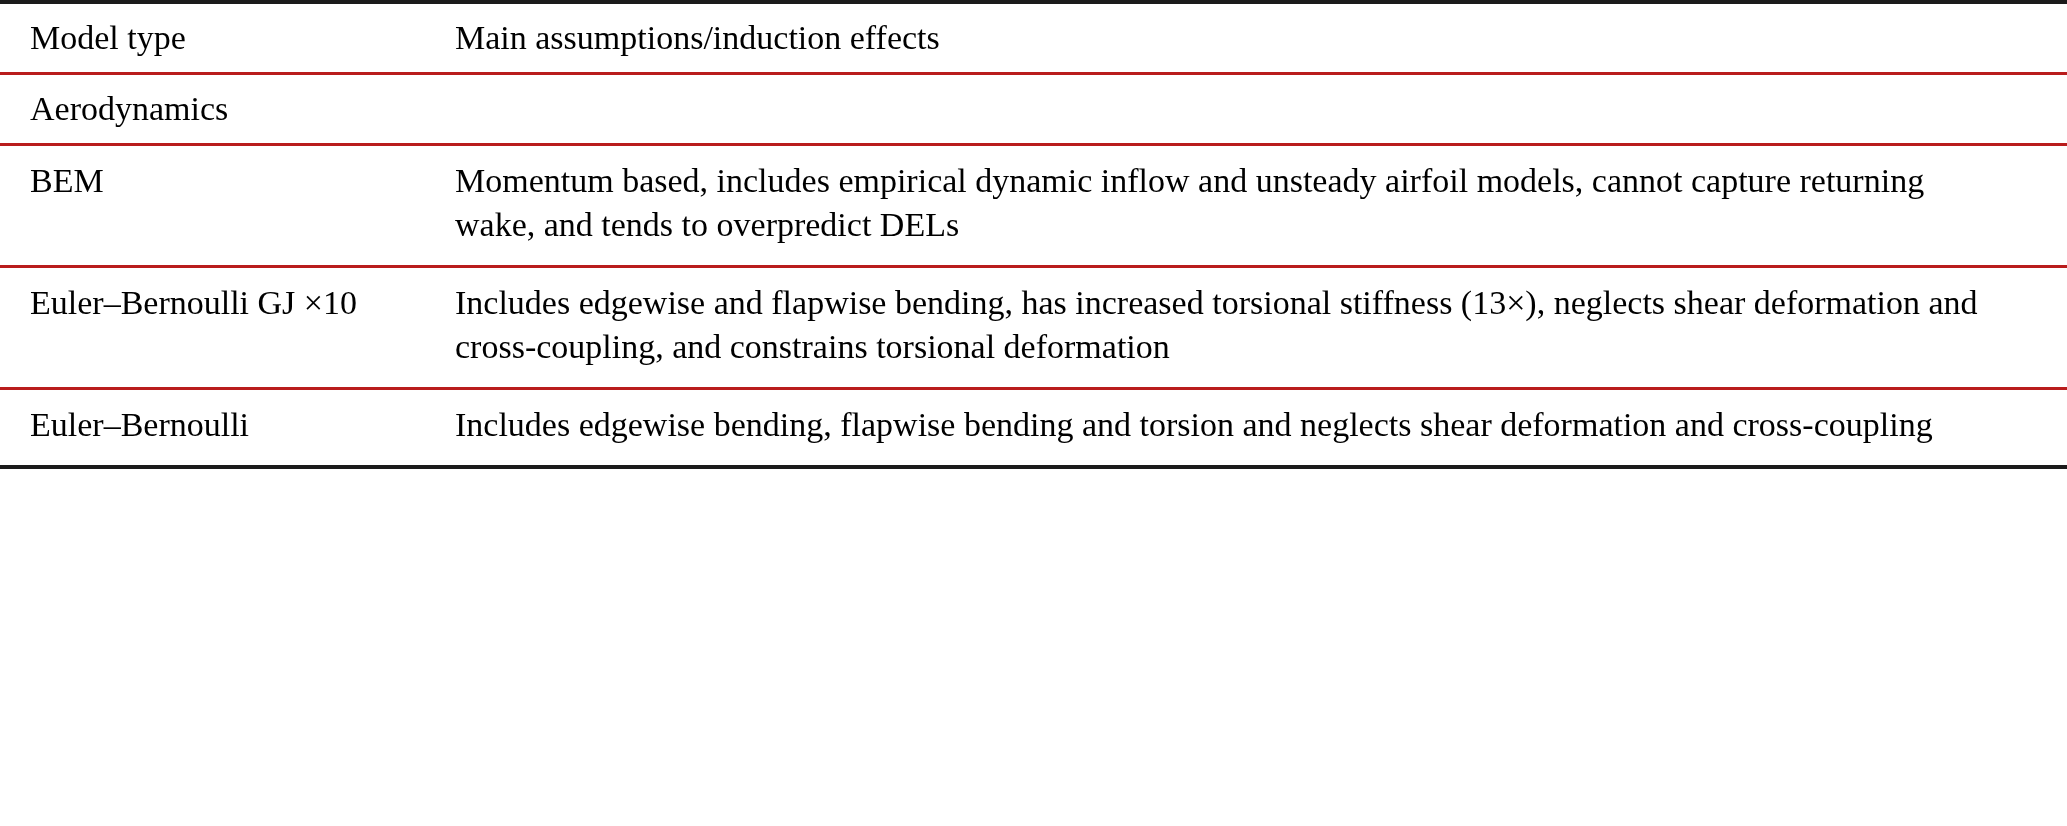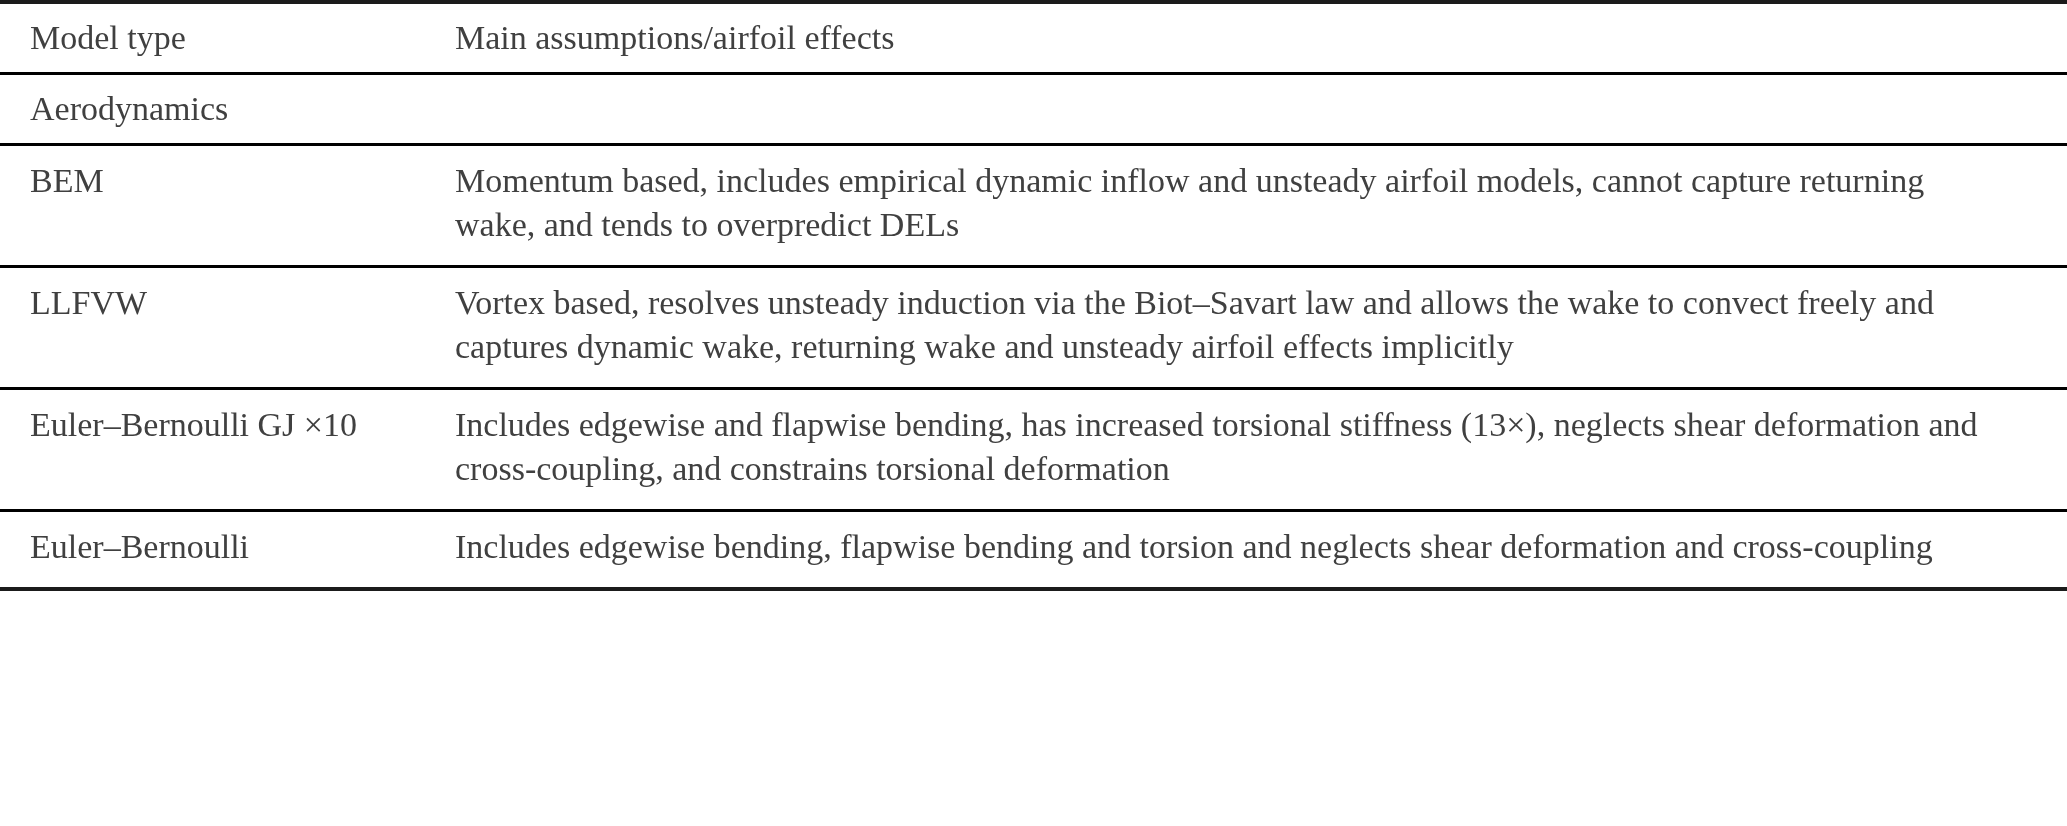--- a/index.html
+++ b/index.html
@@ -6,34 +6,34 @@
     margin: 0;
     padding: 0;
     background: #ffffff;
   }
   .page {
     width: 2067px;
     height: 826px;
     background: #ffffff;
     overflow: hidden;
     font-family: "Liberation Serif", "DejaVu Serif", serif;
-    color: #404040;
+    color: #000000;
   }
   table.model-table {
     width: 2067px;
     border-collapse: collapse;
     table-layout: fixed;
     border-top: 4px solid #1b1b1b;
     border-bottom: 4px solid #1b1b1b;
     font-size: 34px;
     line-height: 44px;
   }
   col.c1 { width: 455px; }
   col.c2 { width: 1612px; }
-  tr { border-top: 3px solid #000000; }
+  tr { border-top: 3px solid #b91c1c; }
   thead tr { border-top: none; }
   th, td {
     text-align: left;
     font-weight: normal;
     vertical-align: top;
     padding: 0;
   }
   th.col-model, td.cell-model, td.cell-section {
     padding-left: 30px;
     padding-right: 10px;
@@ -59,34 +59,30 @@
 
 <div class="page">
   <table class="model-table">
     <colgroup>
       <col class="c1">
       <col class="c2">
     </colgroup>
     <thead>
       <tr class="header-row">
         <th class="col-model">Model type</th>
-        <th class="col-desc">Main assumptions/airfoil effects</th>
+        <th class="col-desc">Main assumptions/induction effects</th>
       </tr>
     </thead>
     <tbody>
       <tr class="section-row">
         <td class="cell-section" colspan="2">Aerodynamics</td>
       </tr>
       <tr class="data-row">
         <td class="cell-model">BEM</td>
         <td class="cell-desc">Momentum based, includes empirical dynamic inflow and unsteady airfoil models, cannot capture returning wake, and tends to overpredict DELs</td>
-      </tr>
-      <tr class="data-row">
-        <td class="cell-model">LLFVW</td>
-        <td class="cell-desc">Vortex based, resolves unsteady induction via the Biot–Savart law and allows the wake to convect freely and captures dynamic wake, returning wake and unsteady airfoil effects implicitly</td>
       </tr>
       <tr class="data-row">
         <td class="cell-model">Euler–Bernoulli GJ ×10</td>
         <td class="cell-desc">Includes edgewise and flapwise bending, has increased torsional stiffness (13×), neglects shear deformation and cross-coupling, and constrains torsional deformation</td>
       </tr>
       <tr class="data-row">
         <td class="cell-model">Euler–Bernoulli</td>
         <td class="cell-desc">Includes edgewise bending, flapwise bending and torsion and neglects shear deformation and cross-coupling</td>
       </tr>
     </tbody>

